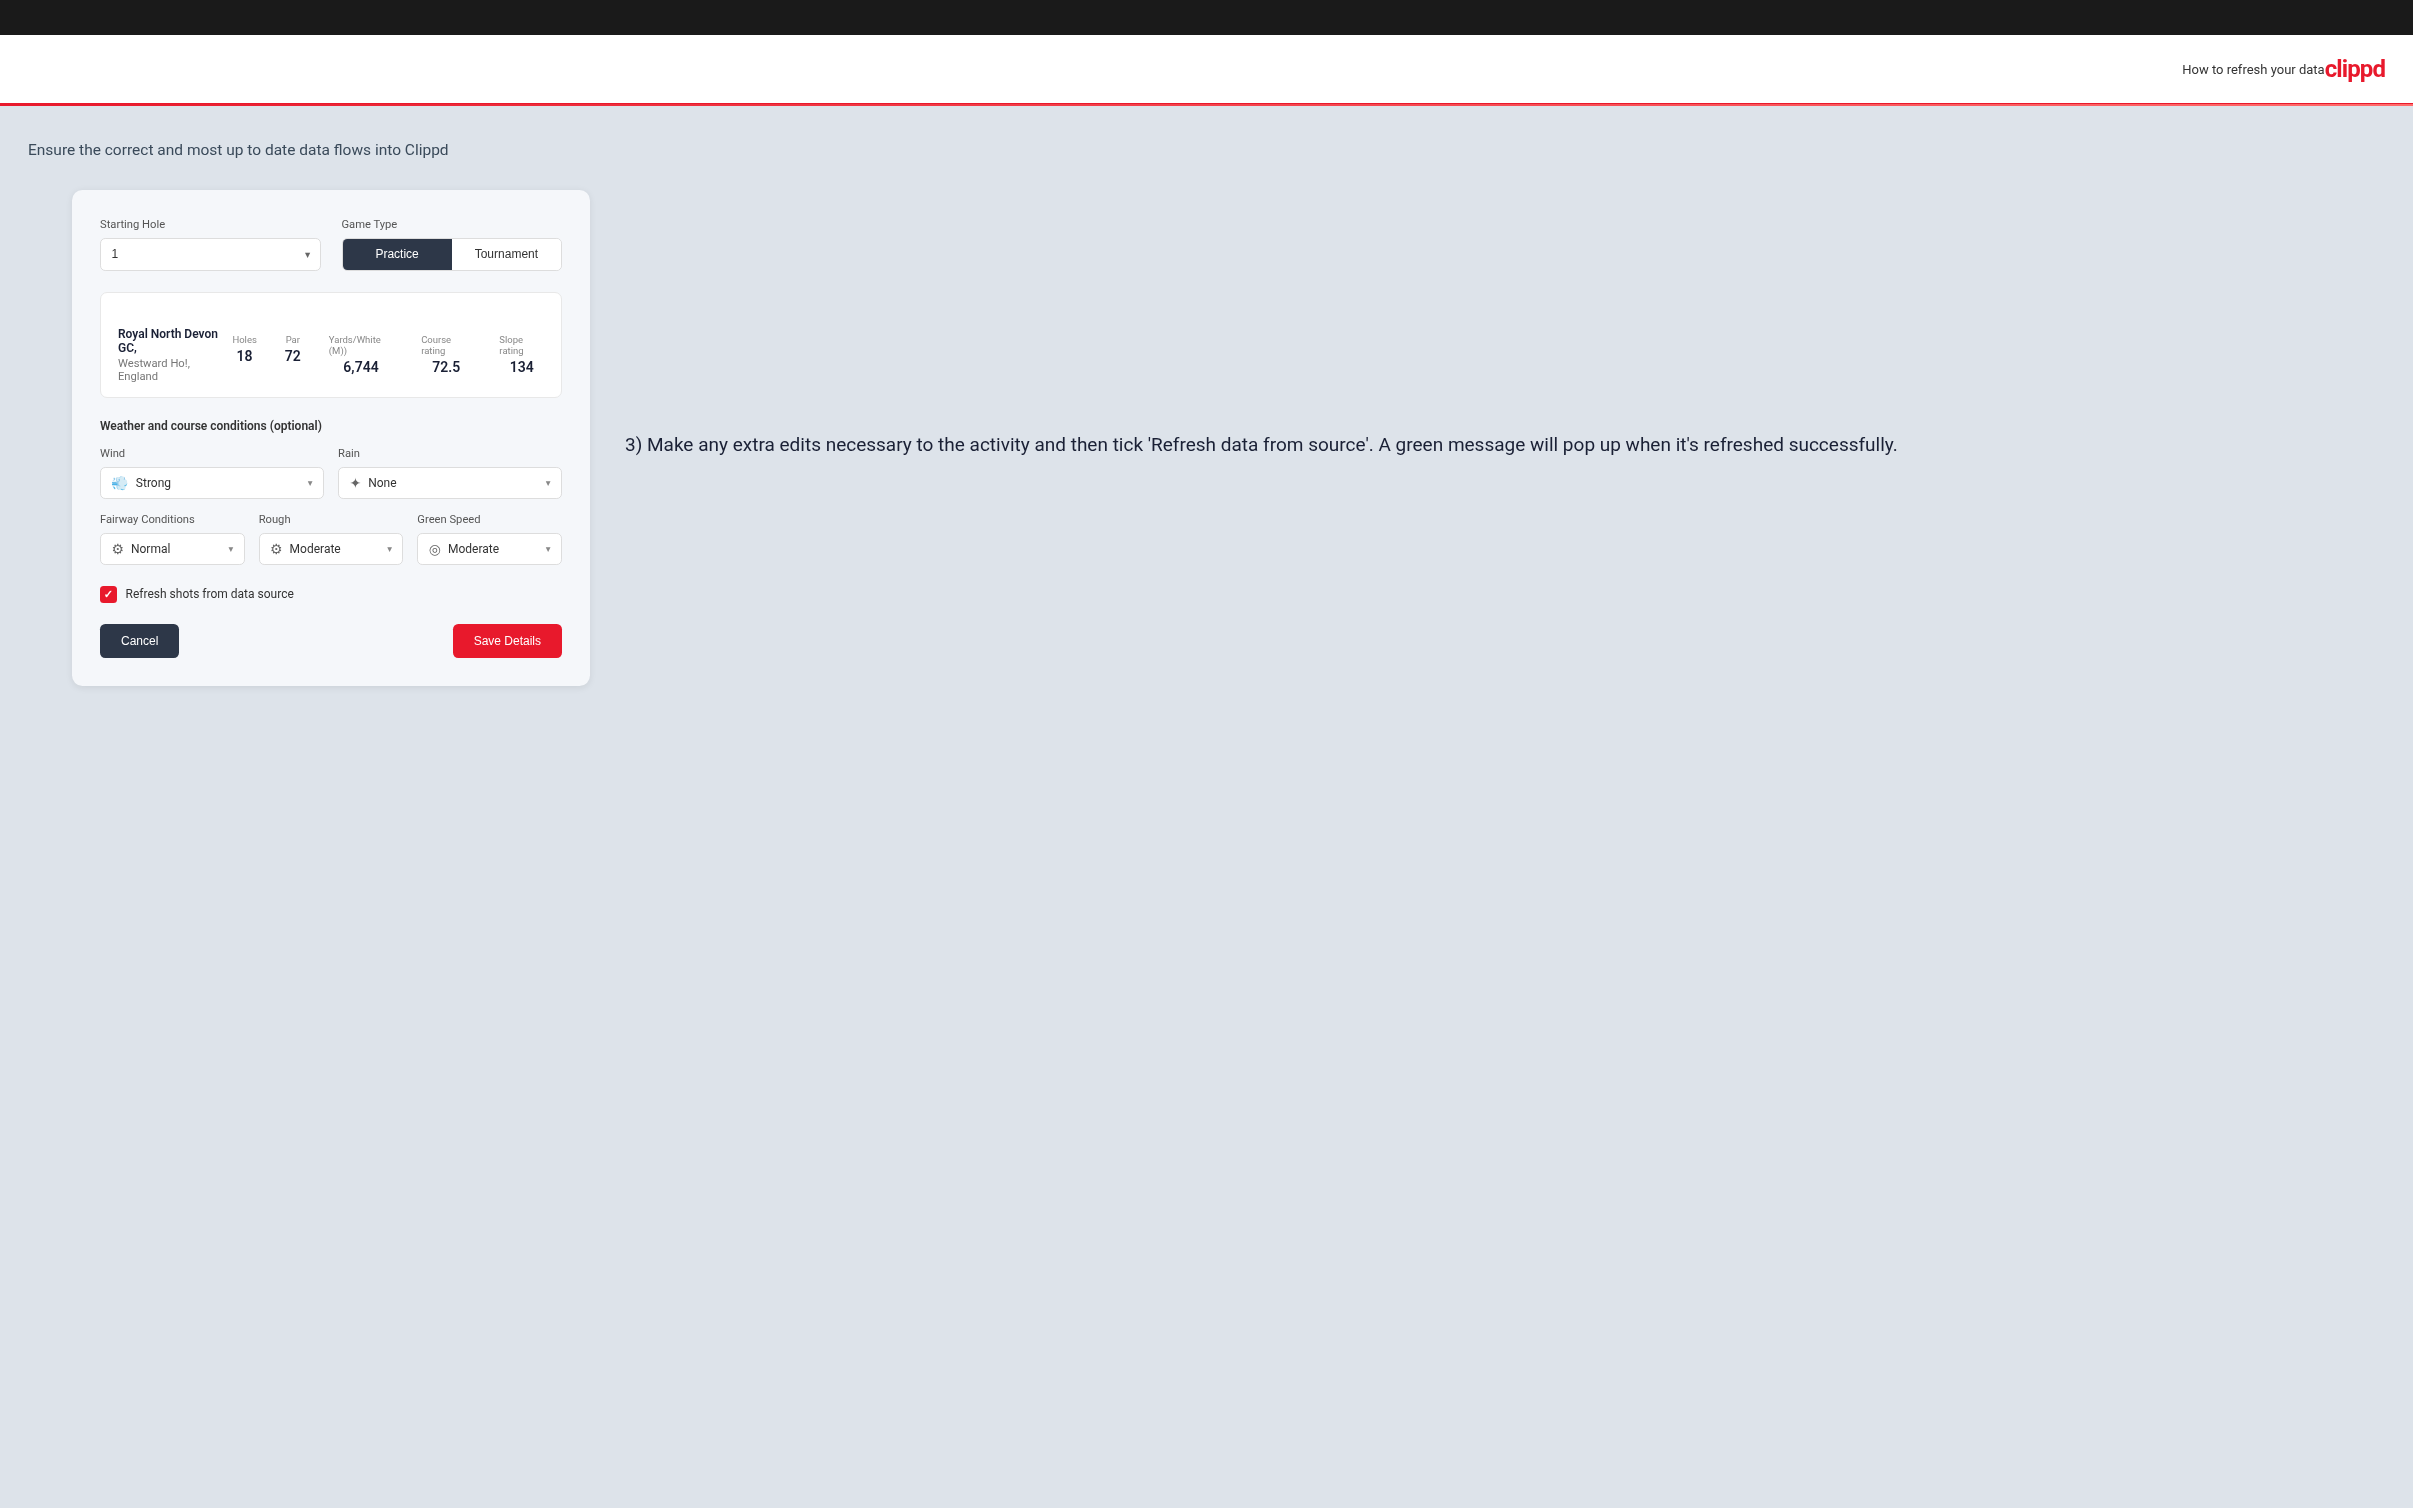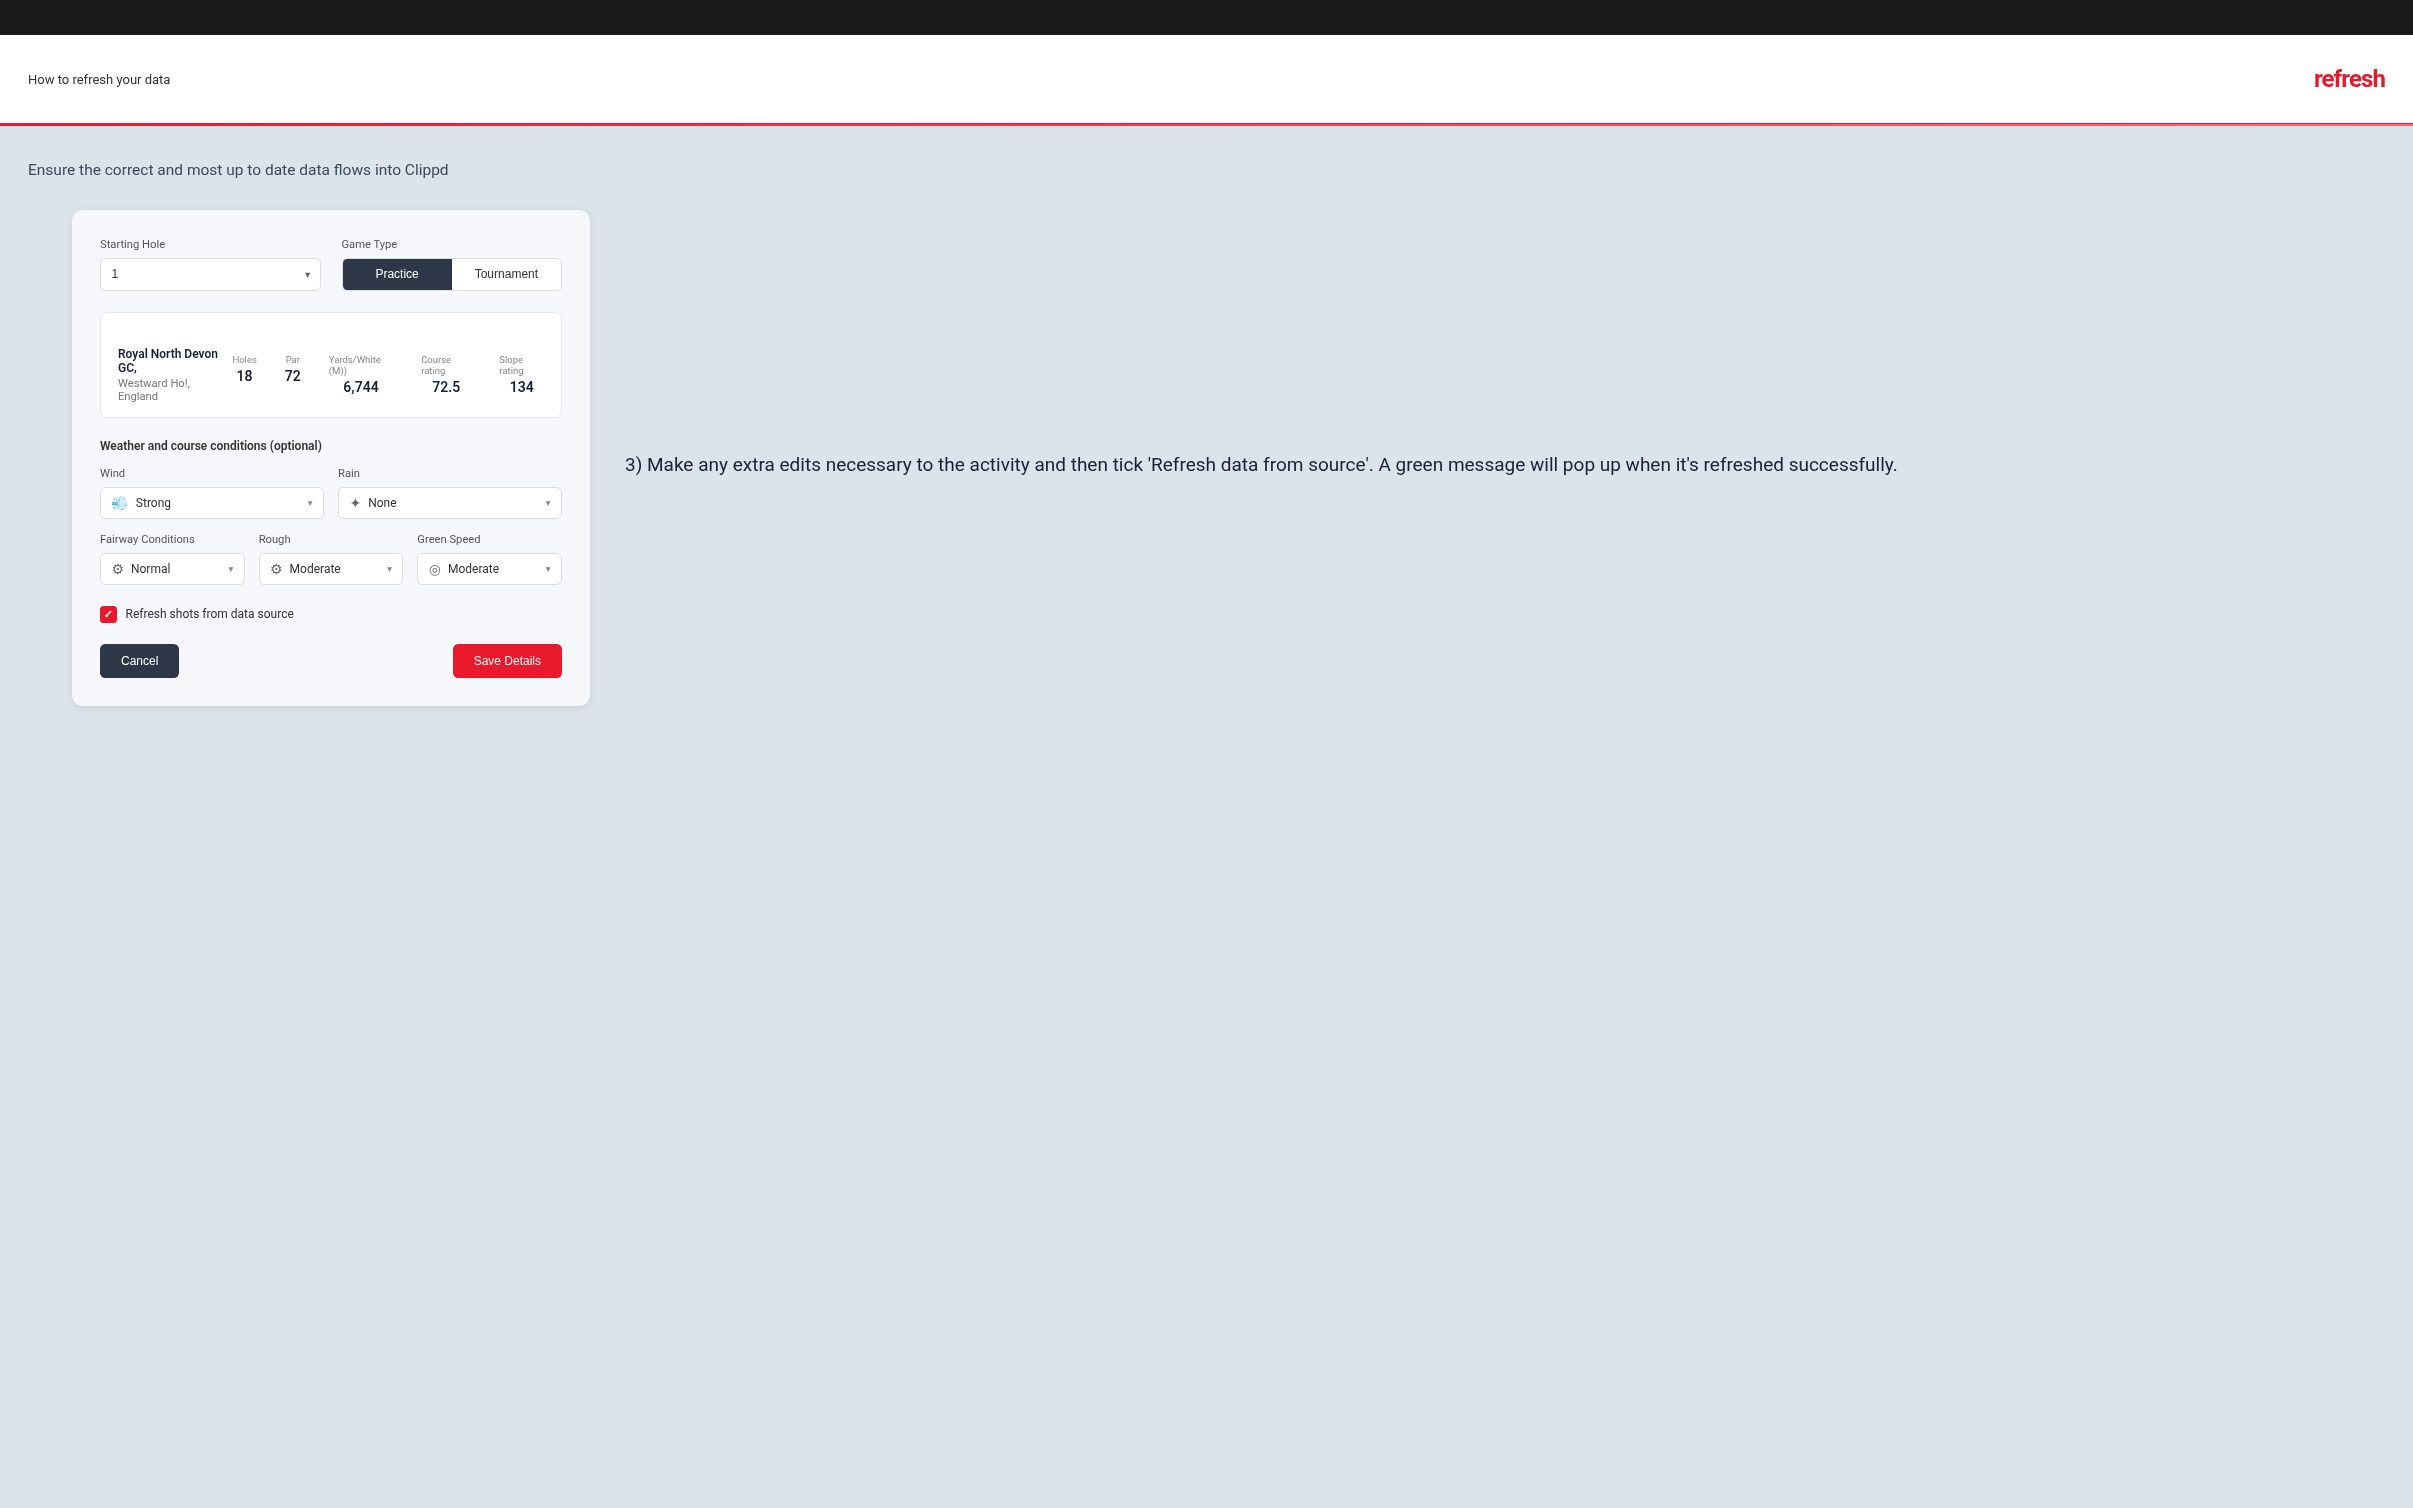--- a/index.html
+++ b/index.html
@@ -10,24 +10,24 @@
     }
 
     .top-bar {
       background: #1a1a1a;
       height: 35px;
       width: 100%;
     }
 
     .header {
       background: #ffffff;
-      padding: 30px 28px;
-      display: flex;
-      align-items: center;
-      justify-content: space-between;
+      padding: 20px 28px;
+      display: flex;
+      align-items: center;
+      justify-content: flex-end;
       border-bottom: 1.7px solid #e8192c;
     }
 
     .header-title {
       font-size: 13px;
       color: #333;
     }
 
     .logo {
       font-size: 24px;
@@ -330,21 +330,21 @@
       margin: 0;
     }
   </style>
 </head>
 <body>
 
 <div class="top-bar"></div>
 
 <div class="header">
   <span class="header-title">How to refresh your data</span>
-  <span class="logo">refresh</span>
+  <span class="logo">clippd</span>
 </div>
 <div class="divider"></div>
 
 <div class="main-content">
 
   <p class="page-subtitle">Ensure the correct and most up to date data flows into Clippd</p>
 
   <div class="content-area">
 
     <div class="form-card">

